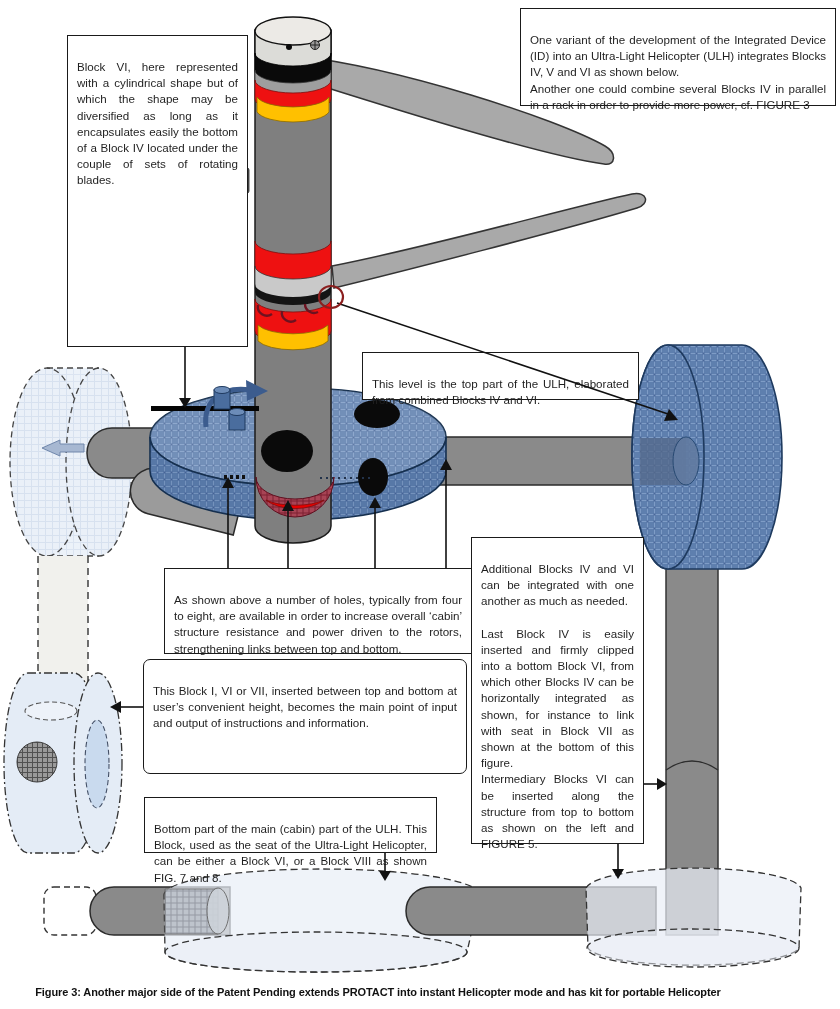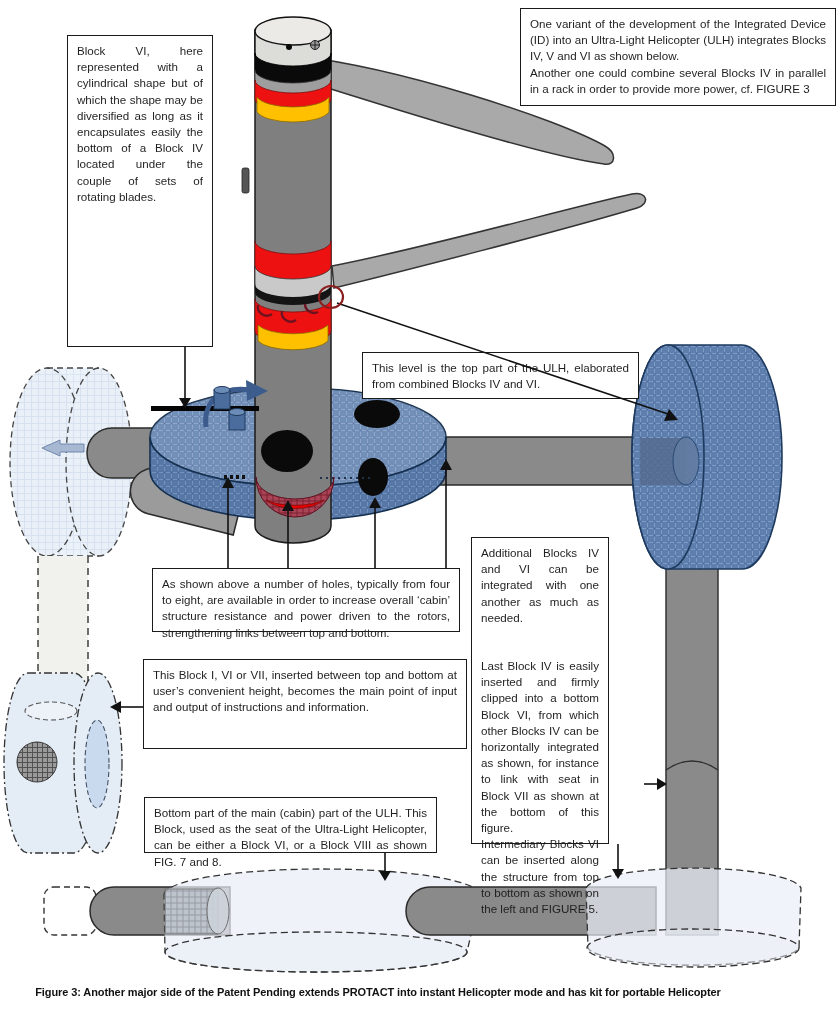--- a/index.html
+++ b/index.html
@@ -1,24 +1,24 @@
 <!DOCTYPE html>
 <html><head>
 <meta charset="utf-8">
 <style>
   html,body{margin:0;padding:0;background:#ffffff;}
   .stage{position:relative;width:840px;height:1009px;background:#fff;overflow:hidden;
          font-family:"Liberation Sans",sans-serif;}
   .diagram-svg,.overlay-svg{position:absolute;left:0;top:0;}
   .overlay-svg{pointer-events:none;z-index:5;}
   .note{position:absolute;z-index:3;box-sizing:border-box;background:#fff;
-        border:1.7px solid #1a1a1a;padding:7px 9px;color:#1f1f1f;
+        border:1.7px solid #1a1a1a;padding:23px 9px;color:#1f1f1f;
         font-size:11.6px;line-height:16.2px;text-align:justify;}
   .note p{margin:0;}
-  .note p.gap{margin-top:32px;}
+  .note p.gap{margin-top:16px;}
   .caption{position:absolute;z-index:3;left:0;top:986px;width:756px;text-align:center;
            font-size:11px;font-weight:bold;color:#111;letter-spacing:-0.1px;}
 </style>
 </head>
 <body>
 
 <div class="stage">
 
   <svg class="diagram-svg" width="840" height="1009" viewBox="0 0 840 1009">
     <defs>
@@ -178,42 +178,42 @@
       <rect x="229" y="412" width="16" height="18" fill="#4a6d9e" stroke="#1f3a5f" stroke-width="1"></rect>
       <ellipse cx="237" cy="412" rx="8" ry="3.5" fill="#6c8cb8" stroke="#1f3a5f" stroke-width="1"></ellipse>
     </g>
 
     <g>
       <path d="M586,888 A108,22 0 0 1 801,888 L799,948 A106,19 0 0 1 588,948 Z" fill="#e9eef6" fill-opacity="0.7" stroke="#333" stroke-width="1.3" stroke-dasharray="7 4"></path>
       <ellipse cx="693" cy="948" rx="106" ry="19" fill="#e9eef6" fill-opacity="0.5" stroke="#333" stroke-width="1.3" stroke-dasharray="7 4"></ellipse>
     </g>
   </svg>
 
-  <div class="note" style="left:67px;top:35px;width:146px;height:312px;">
+  <div class="note" style="left:67px;top:35px;width:181px;height:312px;">
     <p>Block VI, here represented with a cylindrical shape but of which the shape may be diversified as long as it encapsulates easily the bottom of a Block IV located under the couple of sets of rotating blades.</p>
   </div>
 
   <div class="note" style="left:520px;top:8px;width:316px;height:98px;">
     <p>One variant of the development of the Integrated Device (ID) into an Ultra-Light Helicopter (ULH) integrates Blocks IV, V and VI as shown below.</p>
     <p>Another one could combine several Blocks IV in parallel in a rack in order to provide more power, cf. FIGURE 3</p>
   </div>
 
   <div class="note" style="left:362px;top:352px;width:277px;height:47px;">
     <p>This level is the top part of the ULH, elaborated from combined Blocks IV and VI.</p>
   </div>
 
-  <div class="note" style="left:152px;top:568px;width:308px;height:64px;">
+  <div class="note" style="left:164px;top:568px;width:308px;height:86px;">
     <p>As shown above a number of holes, typically from four to eight, are available in order to increase overall ‘cabin’ structure resistance and power driven to the rotors, strengthening links between top and bottom.</p>
   </div>
 
-  <div class="note" style="left:143px;top:659px;width:324px;height:90px;">
+  <div class="note" style="left:143px;top:659px;width:324px;height:115px;border-radius:7px;">
     <p>This Block I, VI or VII, inserted between top and bottom at user’s convenient height, becomes the main point of input and output of instructions and information.</p>
   </div>
 
-  <div class="note" style="left:471px;top:537px;width:138px;height:307px;">
+  <div class="note" style="left:471px;top:537px;width:173px;height:307px;">
     <p>Additional Blocks IV and VI can be integrated with one another as much as needed.</p>
     <p class="gap">Last Block IV is easily inserted and firmly clipped into a bottom Block VI, from which other Blocks IV can be horizontally integrated as shown, for instance to link with seat in Block VII as shown at the bottom of this figure.</p>
     <p>Intermediary Blocks VI can be inserted along the structure from top to bottom as shown on the left and FIGURE 5.</p>
   </div>
 
   <div class="note" style="left:144px;top:797px;width:293px;height:56px;">
     <p>Bottom part of the main (cabin) part of the ULH. This Block, used as the seat of the Ultra-Light Helicopter, can be either a Block VI, or a Block VIII as shown FIG. 7 and 8.</p>
   </div>
 
   <div class="caption">Figure 3: Another major side of the Patent Pending extends PROTACT into instant Helicopter mode and has kit for portable Helicopter</div>

